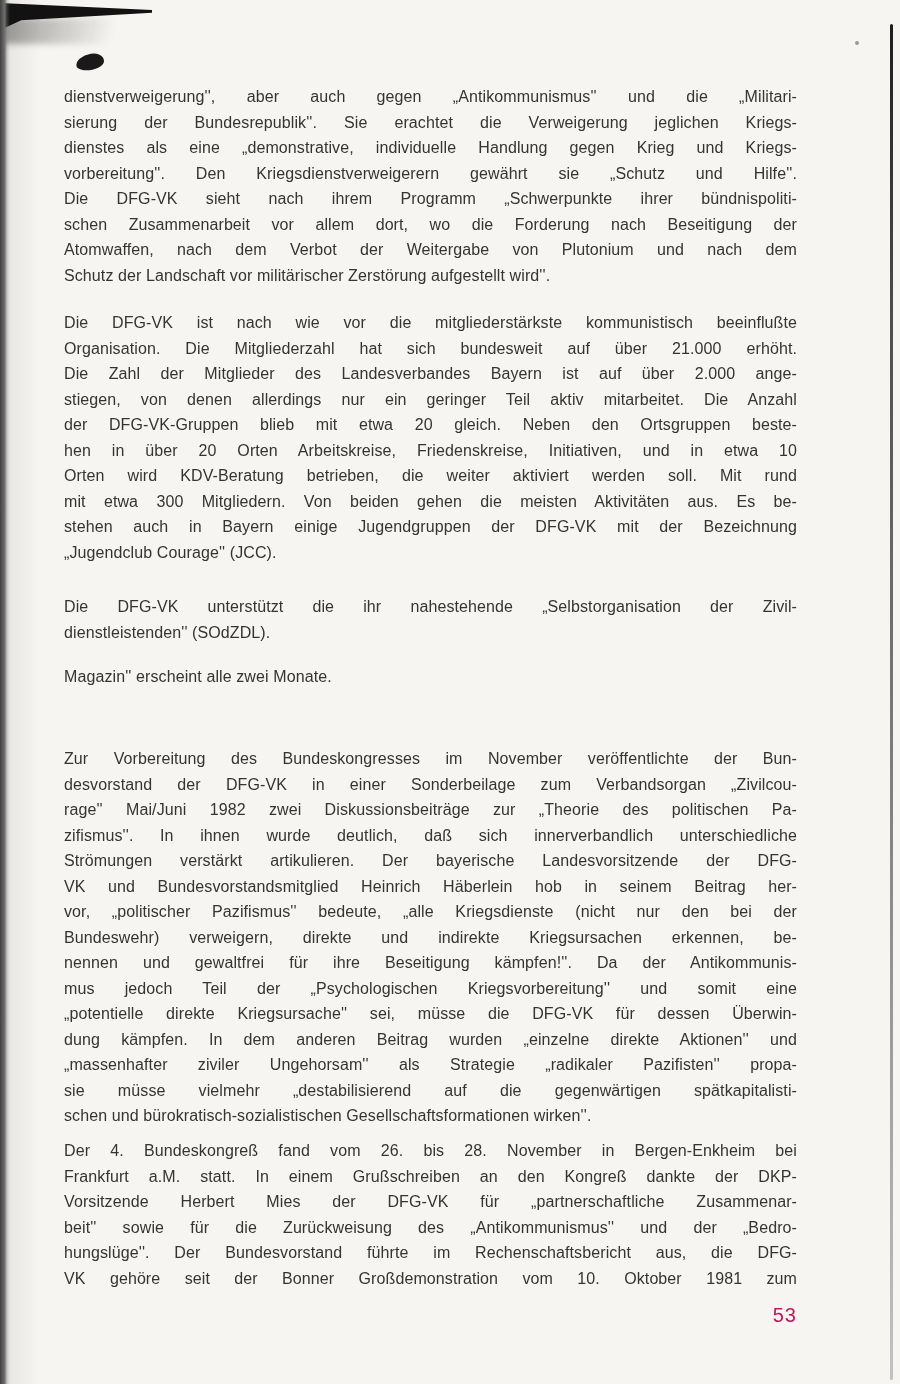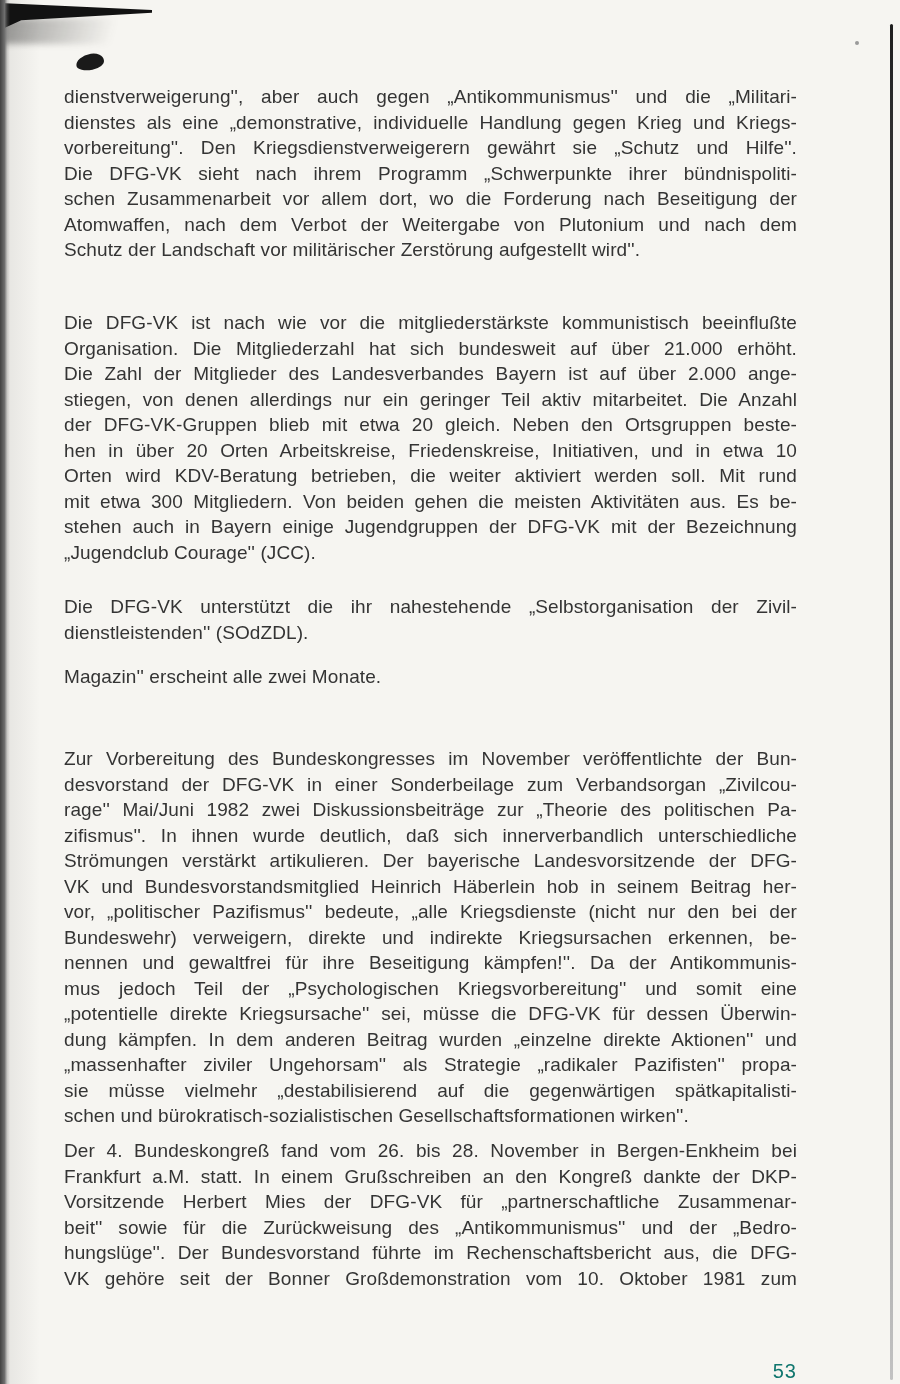--- a/index.html
+++ b/index.html
@@ -83,59 +83,60 @@
     width: 100%;
     margin: 0;
   }
   .p1 { top: 0; }
   .p2 { top: 226px; }
   .p3 { top: 510px; }
   .p4 { top: 580px; }
   .p5 { top: 642px; margin-top: 20px; }
   .p6 { top: 1054px; }
   .line {
-    font-size: 19px;
+    font-size: 16px;
     line-height: 25.5px;
     letter-spacing: 0.1px;
     text-align: justify;
     text-align-last: justify;
     white-space: normal;
   }
   .line.last {
     text-align-last: left;
   }
   .line.em {
   }
 
   .pagenum {
     position: absolute;
     left: 64px;
-    top: 1360px;
+    top: 1304px;
     width: 733px;
     text-align: right;
     font-size: 20px;
     letter-spacing: 1px;
-    color: #0f766e;
+    color: #be185d;
   }
 </style>
 </head>
 <body>
 
 <div class="page">
 
   <div class="scan-wedge-fade"></div>
   <div class="scan-wedge"></div>
   <div class="page-edge-left"></div>
   <div class="page-edge-right"></div>
   <div class="ink-blob"></div>
   <div class="speck"></div>
 
   <main class="textblock">
       <div class="para p1">
         <div class="line">dienstverweigerung'', aber auch gegen „Antikommunismus'' und die „Militari-</div>
+        <div class="line">sierung der Bundesrepublik''. Sie erachtet die Verweigerung jeglichen Kriegs-</div>
         <div class="line">dienstes als eine „demonstrative, individuelle Handlung gegen Krieg und Kriegs-</div>
         <div class="line">vorbereitung''. Den Kriegsdienstverweigerern gewährt sie „Schutz und Hilfe''.</div>
         <div class="line">Die DFG-VK sieht nach ihrem Programm „Schwerpunkte ihrer bündnispoliti-</div>
         <div class="line">schen Zusammenarbeit vor allem dort, wo die Forderung nach Beseitigung der</div>
         <div class="line">Atomwaffen, nach dem Verbot der Weitergabe von Plutonium und nach dem</div>
         <div class="line last">Schutz der Landschaft vor militärischer Zerstörung aufgestellt wird''.</div>
       </div>
       <div class="para p2">
         <div class="line">Die DFG-VK ist nach wie vor die mitgliederstärkste kommunistisch beeinflußte</div>
         <div class="line">Organisation. Die Mitgliederzahl hat sich bundesweit auf über 21.000 erhöht.</div>

